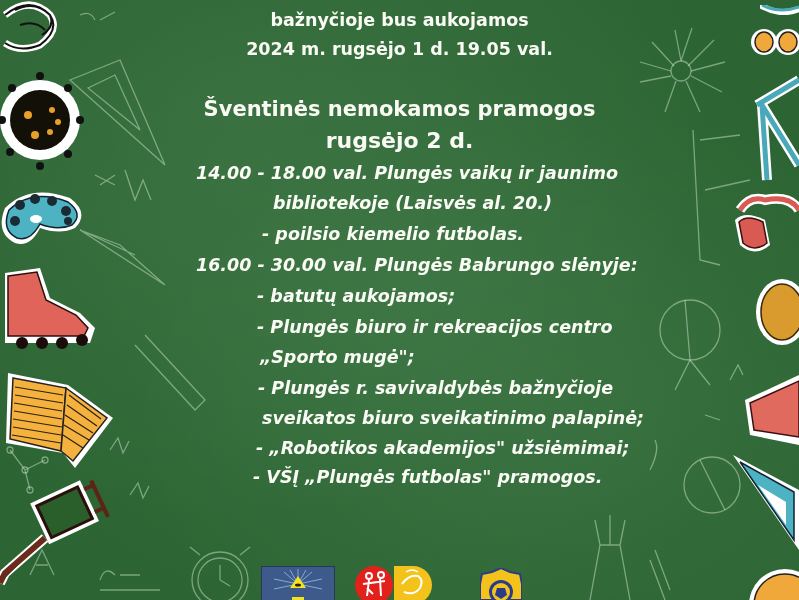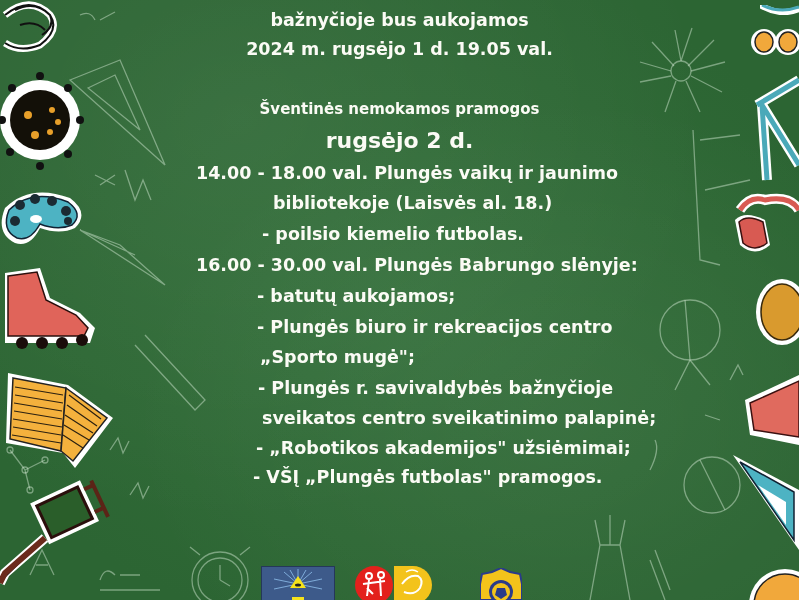--- a/index.html
+++ b/index.html
@@ -15,21 +15,21 @@
       radial-gradient(ellipse at 70% 70%, rgba(255,255,255,0.05), transparent 55%),
       radial-gradient(ellipse at 50% 50%, #336f3a 0%, #2c6533 80%);
   }
   .chalk { position: absolute; stroke: rgba(220,240,220,0.45); fill: none; stroke-width: 1.3; }
   .text-block {
     position: absolute; left: 0; top: 0; width: 799px;
     color: #fbfbf5; font-weight: bold;
   }
   .line { position: absolute; white-space: nowrap; font-size: 17.5px; line-height: 22px; }
   .c { left: 0; width: 799px; text-align: center; }
-  .i { }
+  .i { font-style: italic; }
   .sticker { position: absolute; }
   .logo { position: absolute; }
 </style>
 </head>
 <body>
 
 <div class="board"></div>
 
 <svg class="chalk" width="799" height="600" style="left:0;top:0">
 
@@ -206,32 +206,32 @@
   <svg width="39" height="10">
       <path d="M0 0 Q20 12 39 4" stroke="#fff" stroke-width="6" fill="none"></path>
       <path d="M2 0 Q20 9 39 2" stroke="#4aa9b9" stroke-width="3" fill="none"></path>
     </svg>
 </div>
 
 <div class="text-block">
   <div class="line c" style="top:9px">bažnyčioje bus aukojamos</div>
   <div class="line c" style="top:38px">2024 m. rugsėjo 1 d. 19.05 val.</div>
 
-  <div class="line c" style="top:98px;font-size:15px">Šventinės nemokamos pramogos</div>
+  <div class="line c" style="top:98px;font-size:21px">Šventinės nemokamos pramogos</div>
   <div class="line c" style="top:130px;font-size:22px">rugsėjo 2 d.</div>
 
   <div class="line i" style="top:162px;left:196px">14.00 - 18.00 val. Plungės vaikų ir jaunimo</div>
-  <div class="line i" style="top:192px;left:273px">bibliotekoje (Laisvės al. 18.)</div>
+  <div class="line i" style="top:192px;left:273px">bibliotekoje (Laisvės al. 20.)</div>
   <div class="line i" style="top:223px;left:262px">-  poilsio kiemelio futbolas.</div>
   <div class="line i" style="top:254px;left:196px">16.00 - 30.00 val. Plungės Babrungo slėnyje:</div>
   <div class="line i" style="top:285px;left:257px">- batutų aukojamos;</div>
   <div class="line i" style="top:316px;left:257px">- Plungės biuro ir rekreacijos centro</div>
   <div class="line i" style="top:346px;left:260px">„Sporto mugė";</div>
   <div class="line i" style="top:377px;left:258px">- Plungės r. savivaldybės bažnyčioje</div>
-  <div class="line i" style="top:407px;left:262px">sveikatos centro sveikatinimo palapinė;</div>
+  <div class="line i" style="top:407px;left:262px">sveikatos biuro sveikatinimo palapinė;</div>
   <div class="line i" style="top:437px;left:256px">- „Robotikos akademijos" užsiėmimai;</div>
   <div class="line i" style="top:466px;left:253px">- VŠĮ „Plungės futbolas" pramogos.</div>
 </div>
 
 <div class="logo" style="left:261px;top:566px;width:72px;height:34px;background:#3d5a8a;border:1px solid #25375a;">
   <svg width="72" height="34">
     <g stroke="#8fc0ee" stroke-width="0.8">
       <path d="M36 17 L36 2 M36 17 L50 5 M36 17 L60 12 M36 17 L60 22 M36 17 L22 5 M36 17 L12 12 M36 17 L12 22 M36 17 L28 3 M36 17 L44 3"></path>
     </g>
     <path d="M28 21 L36 9 L44 21 Z" fill="#f6e21a"></path>

